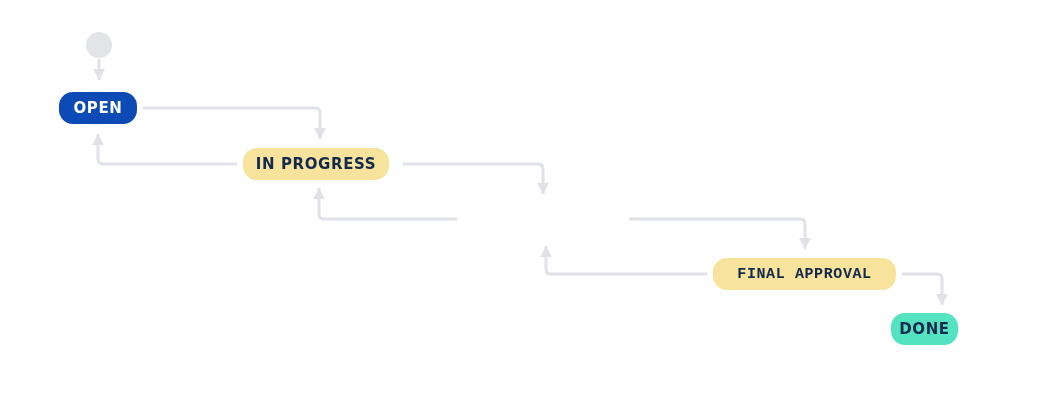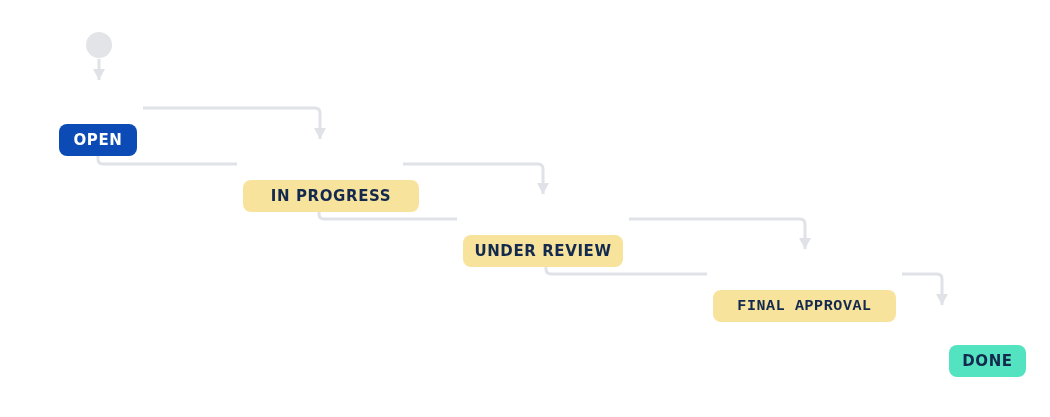--- a/index.html
+++ b/index.html
@@ -26,35 +26,34 @@
     fill: none;
     stroke: #E0E2E7;
     stroke-width: 3;
     stroke-linecap: butt;
   }
   .badge {
     position: absolute;
     display: flex;
     align-items: center;
     justify-content: center;
-    border-radius: 8px;
+    border-radius: 14px;
     font-weight: bold;
     font-size: 15px;
     letter-spacing: 0.6px;
     white-space: nowrap;
     box-sizing: border-box;
     cursor: default;
-    margin-top: 32px;
   }
   
   .b-open           { left: 59px;  top: 92px;  width: 78px;  height: 32px; background:#0C4BB6; color:#FFFFFF; }
-  .b-in-progress    { left: 243px; top: 148px; width: 176px; height: 32px; background:#F8E39C; color:#13294D; }
+  .b-in-progress    { left: 243px; top: 148px; width: 146px; height: 32px; background:#F8E39C; color:#13294D; }
   .b-under-review   { left: 463px; top: 203px; width: 160px; height: 32px; background:#F8E39C; color:#13294D; }
   .b-final-approval { left: 713px; top: 258px; width: 183px; height: 32px; background:#F8E39C; color:#13294D;font-family:Liberation Mono, monospace; }
-  .b-done           { left: 949px; top: 313px; width: 77px;  height: 32px; background:#54E3C0; color:#13294D; }
+  .b-done           { left: 891px; top: 313px; width: 67px;  height: 32px; background:#54E3C0; color:#13294D; }
 </style>
 </head>
 <body>
 
 <div class="canvas">
 
   <svg class="connectors" viewBox="0 0 1050 417" xmlns="http://www.w3.org/2000/svg">
     <defs>
       <marker id="arrowhead" markerUnits="userSpaceOnUse" markerWidth="14" markerHeight="14" refX="11.5" refY="6" orient="auto">
         <path d="M0.5,0 L11.5,6 L0.5,12 Z" fill="#E0E2E7" style="fill: rgb(224, 226, 231);"></path>
@@ -77,19 +76,18 @@
 
     <path class="connector" d="M707,274 H551 Q546,274 546,269 V246" marker-end="url(#arrowhead)" style="stroke: rgb(224, 226, 231);"></path>
 
     <path class="connector" d="M902,274 H937 Q942,274 942,279 V305" marker-end="url(#arrowhead)" style="stroke: rgb(224, 226, 231);"></path>
   </svg>
 
   <div class="badge b-open" style="background: rgb(12, 75, 182); color: rgb(255, 255, 255);">OPEN</div>
 
   <div class="badge b-in-progress" style="background: rgb(248, 227, 156); color: rgb(19, 41, 77);">IN PROGRESS</div>
 
-  <div class="badge b-under-review" style="background: rgb(248, 227, 156); color: rgb(19, 41, 77);">UNDER REVIEW</div>
 
   <div class="badge b-final-approval" style="background: rgb(248, 227, 156); color: rgb(19, 41, 77);">FINAL APPROVAL</div>
 
   <div class="badge b-done" style="background: rgb(84, 227, 192); color: rgb(19, 41, 77);">DONE</div>
 
 </div>
 
 </body></html>

